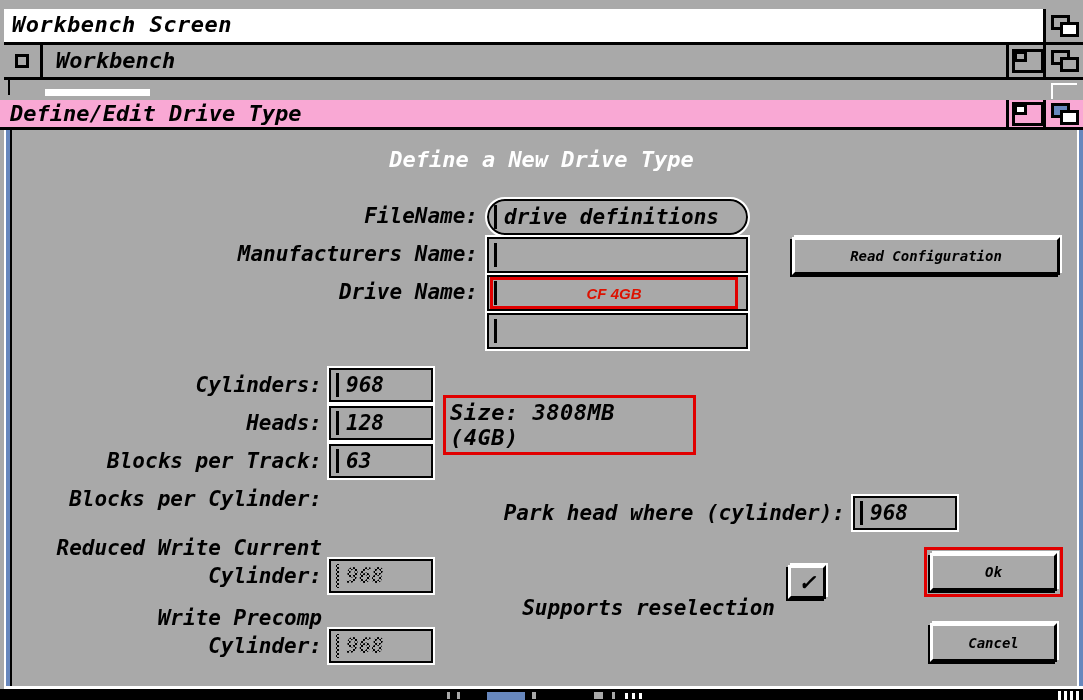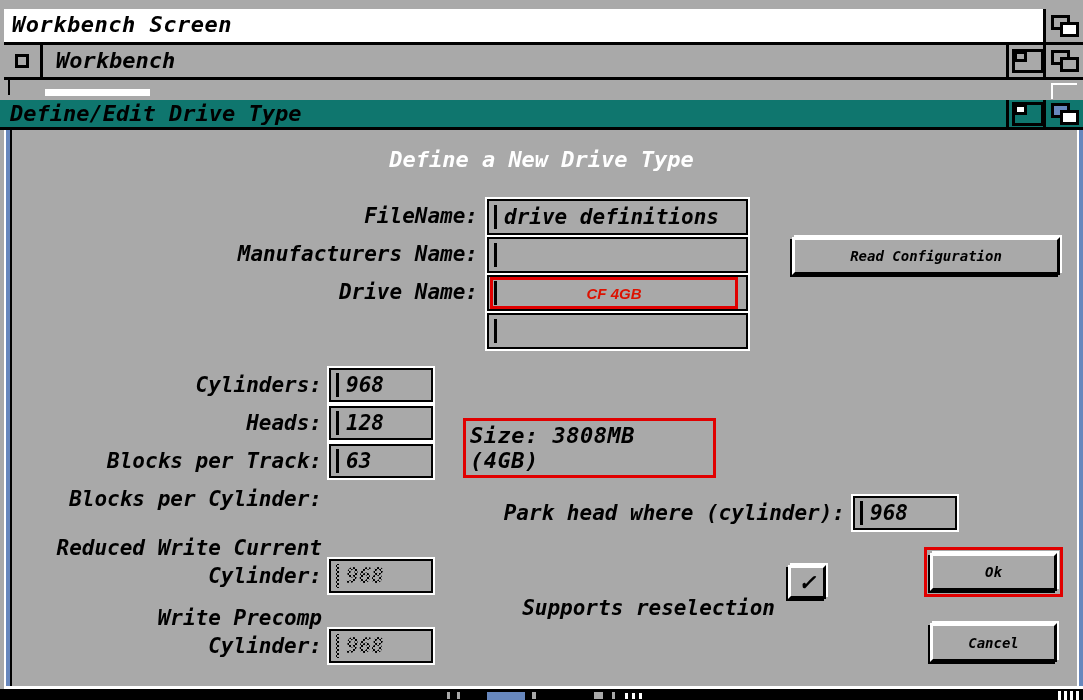--- a/index.html
+++ b/index.html
@@ -9,21 +9,21 @@
     font-family:"DejaVu Sans Mono", monospace; font-weight:bold; color:#000;font-style:italic;
     -webkit-font-smoothing:none;
   }
   .abs{position:absolute;}
   
   .screen-bar{left:4px; top:9px; right:0; height:33px; background:#fff;}
   .screen-bar .bar-title{position:absolute; left:8px; top:3px; font-size:22px; letter-spacing:0.5px;}
   .hline{left:4px; right:0; background:#000;}
   .wb-bar{left:4px; top:45px; right:0; height:32px; background:#a9a9a9;}
   .wb-bar .bar-title{position:absolute; left:52px; top:3px; font-size:22px;}
-  .blue-bar{left:0; top:100px; right:0; height:27px; background:#0f766e;}
+  .blue-bar{left:0; top:100px; right:0; height:27px; background:#f9a8d4;}
   .blue-bar .bar-title{position:absolute; left:10px; top:0px; font-size:22px; line-height:27px;}
   .gadget{position:absolute; top:0; bottom:0; width:37px; border-left:3px solid #000; display:flex; align-items:center; justify-content:center;}
   .gadget.left{left:0; border-left:none; border-right:3px solid #000; width:36px;}
   .depth-icon{position:relative; width:28px; height:22px;}
   .depth-icon .d-back{position:absolute; left:0; top:0; width:13px; height:9px; border:3px solid #000;}
   .depth-icon .d-front{position:absolute; left:9px; top:7px; width:13px; height:9px; border:3px solid #000;}
   .zoom-icon{position:relative; width:26px; height:18px; border:3px solid #000;}
   .zoom-icon .z-sq{position:absolute; left:-1px; top:-1px; width:7px; height:5px; border:3px solid #000;}
   .close-icon{width:8px; height:8px; border:3px solid #000;}
   
@@ -119,21 +119,21 @@
   <div class="abs v-edge" style="left:4px;  width:2px; background:#fff;"></div>
   <div class="abs v-edge" style="left:6px;  width:4px; background:#6787bd;"></div>
   <div class="abs v-edge" style="left:10px; width:2px; background:#000;"></div>
   <div class="abs v-edge" style="left:1077px; width:2px; background:#fff;"></div>
   <div class="abs v-edge" style="left:1079px; width:4px; background:#6787bd;"></div>
   <div class="abs" style="left:4px; top:686px; width:1079px; height:3px; background:#fff;"></div>
 
   <div class="heading" style="top:147px;">Define a New Drive Type</div>
 
   <div class="label" style="right:605px; top:204px;">FileName:</div>
-  <div class="field" style="left:487px; top:199px; width:257px; height:32px;">
+  <div class="field" style="left:487px; top:199px; width:257px; height:32px;border-radius:18px;">
     <div class="caret"></div>
     <span class="val">drive definitions</span>
   </div>
 
   <div class="label" style="right:605px; top:242px;">Manufacturers Name:</div>
   <div class="field" style="left:487px; top:237px; width:257px; height:32px;">
     <div class="caret"></div>
     <span class="val"></span>
   </div>
 
@@ -168,21 +168,21 @@
   </div>
 
   <div class="label" style="right:761px; top:449px;">Blocks per Track:</div>
   <div class="field" style="left:329px; top:444px; width:100px; height:30px;">
     <div class="caret"></div>
     <span class="val">63</span>
   </div>
 
   <div class="label" style="right:761px; top:487px;">Blocks per Cylinder:</div>
 
-  <div class="anno size-box" style="left:463px; top:395px; width:243px; height:54px;margin-top:23px;">
+  <div class="anno size-box" style="left:443px; top:395px; width:243px; height:54px;">
     <span>Size: 3808MB (4GB)</span>
   </div>
 
   <div class="label" style="right:238px; top:501px;">Park head where (cylinder):</div>
   <div class="field" style="left:853px; top:496px; width:100px; height:30px;">
     <div class="caret"></div>
     <span class="val">968</span>
   </div>
 
   <div class="label" style="right:761px; top:536px;">Reduced Write Current</div>

